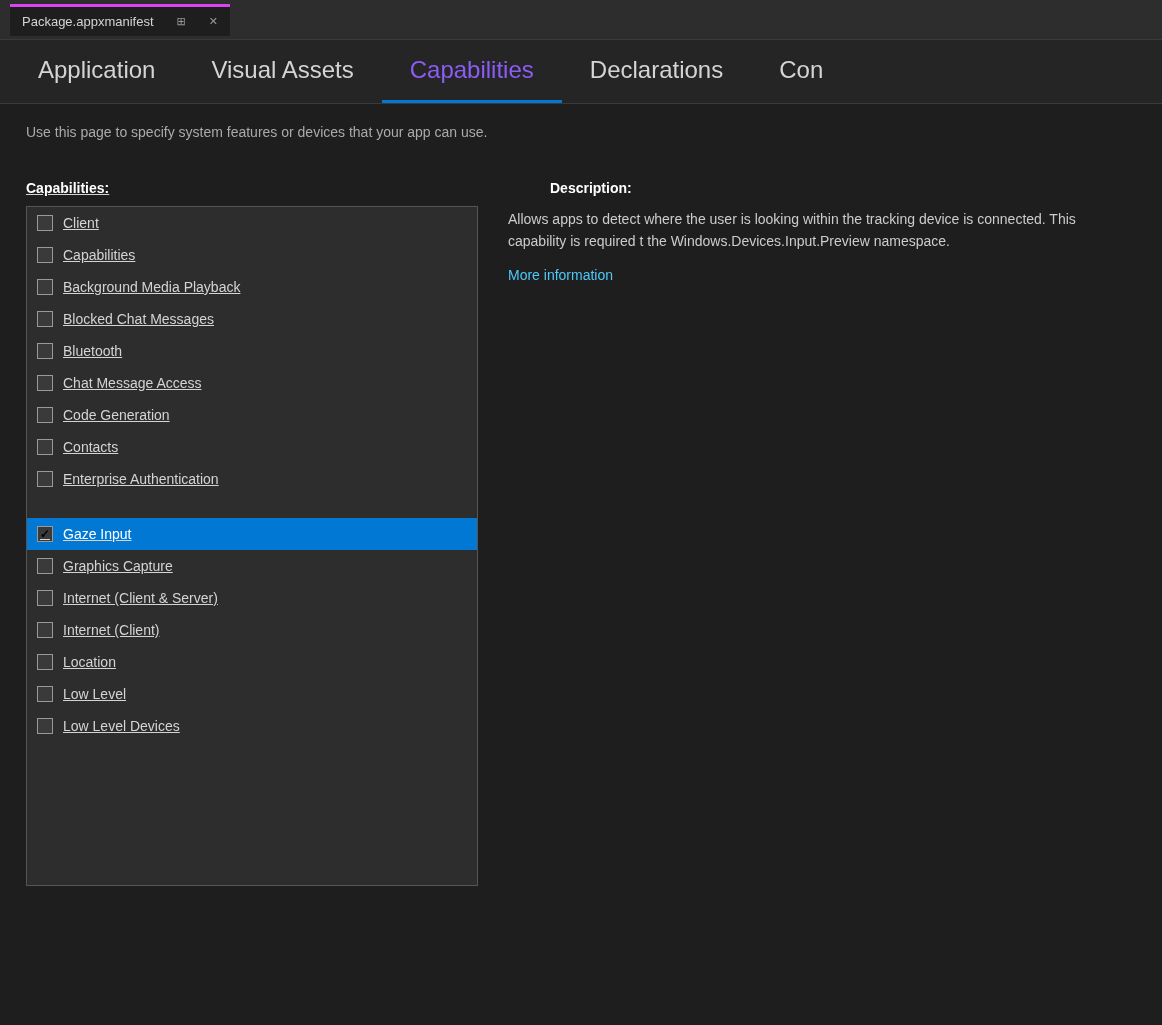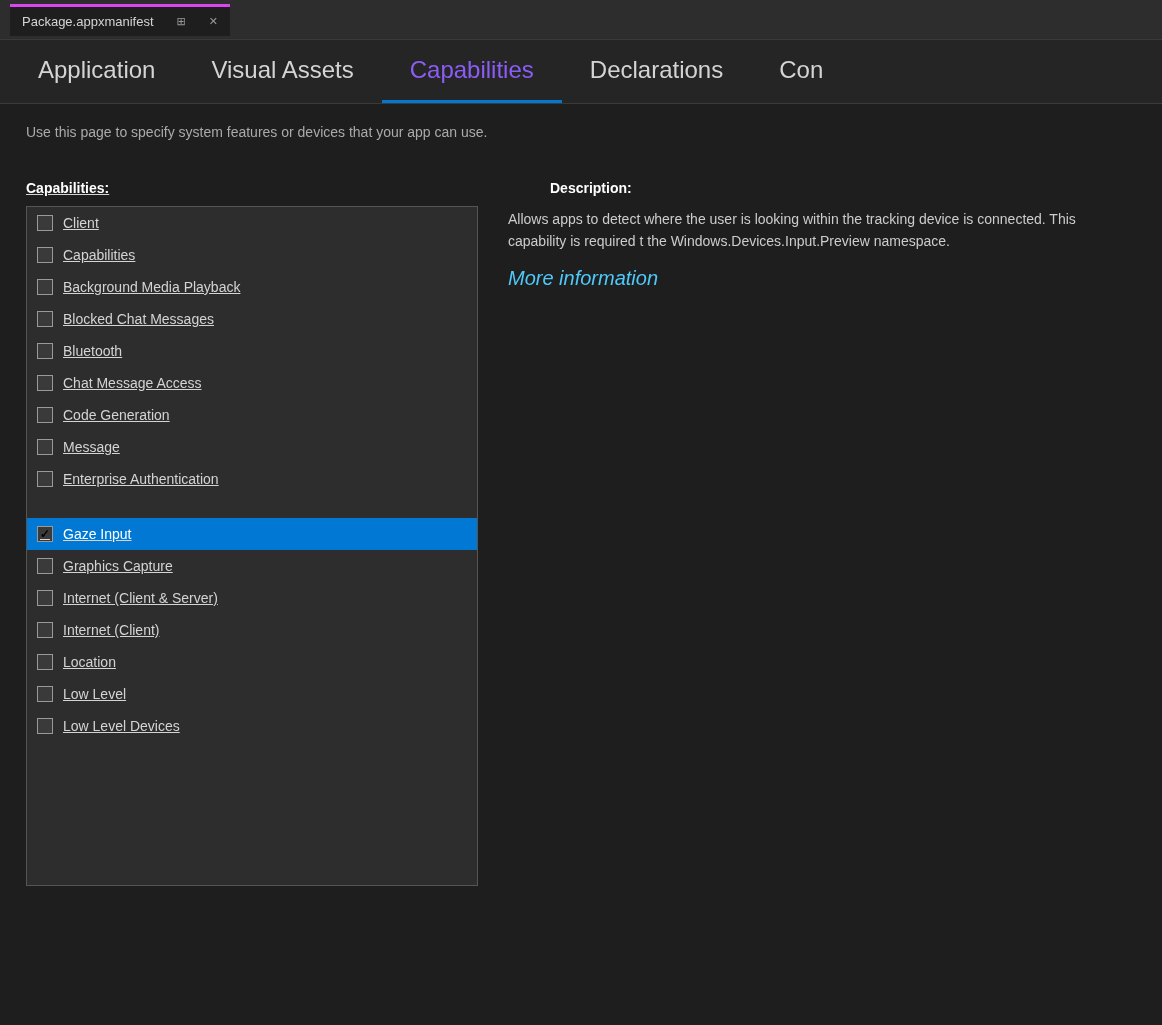--- a/index.html
+++ b/index.html
@@ -175,24 +175,23 @@
 
     .desc-text {
       color: #ccc;
       font-size: 14px;
       line-height: 1.6;
       margin-bottom: 14px;
     }
 
     .more-info-link {
       color: #4ec9fa;
-      font-size: 20px;
+      font-size: 14px;
       text-decoration: none;
       cursor: pointer;
-      font-style: italic;
     }
   </style>
 </head>
 <body>
 
 <div class="title-bar">
   <div class="title-bar-tab">
     <span>Package.appxmanifest</span>
     <span class="pin-icon">⊞</span>
     <span class="close-icon">✕</span>
@@ -241,21 +240,21 @@
             <div class="capability-item">
               <div class="capability-checkbox"></div>
               <span>Chat Message Access</span>
             </div>
             <div class="capability-item">
               <div class="capability-checkbox"></div>
               <span>Code Generation</span>
             </div>
             <div class="capability-item">
               <div class="capability-checkbox"></div>
-              <span>Message</span>
+              <span>Contacts</span>
             </div>
             <div class="capability-item">
               <div class="capability-checkbox"></div>
               <span>Enterprise Authentication</span>
             </div>
             <div class="capability-item selected">
               <div class="capability-checkbox checked"></div>
               <span>Gaze Input</span>
             </div>
             <div class="capability-item">

